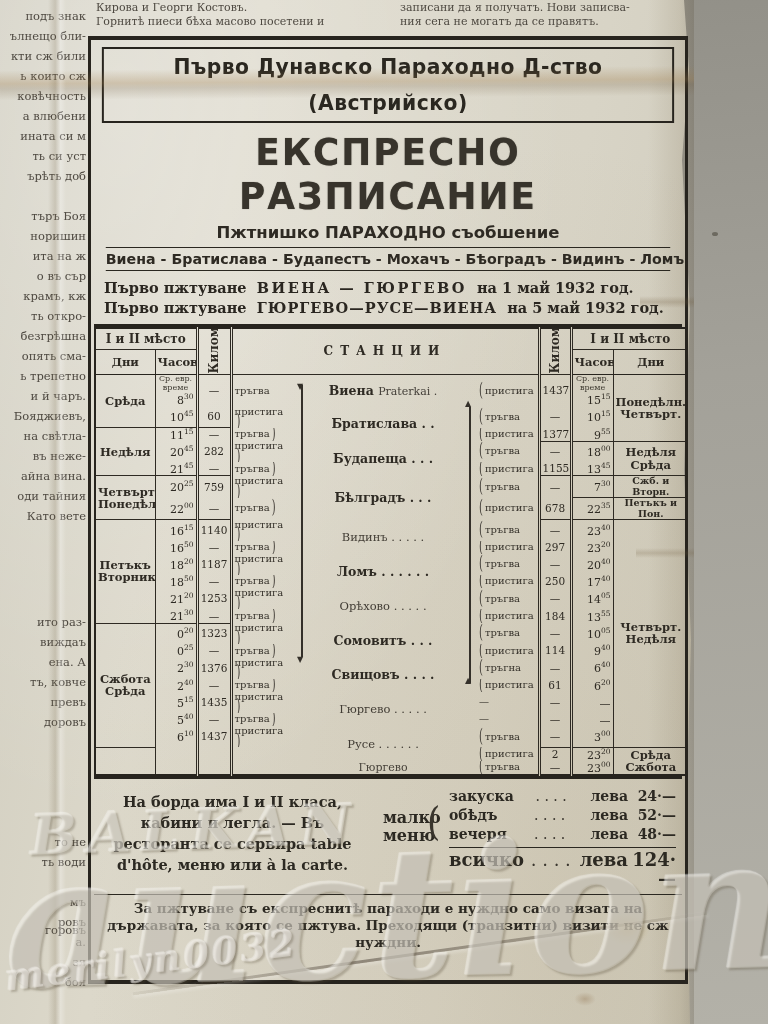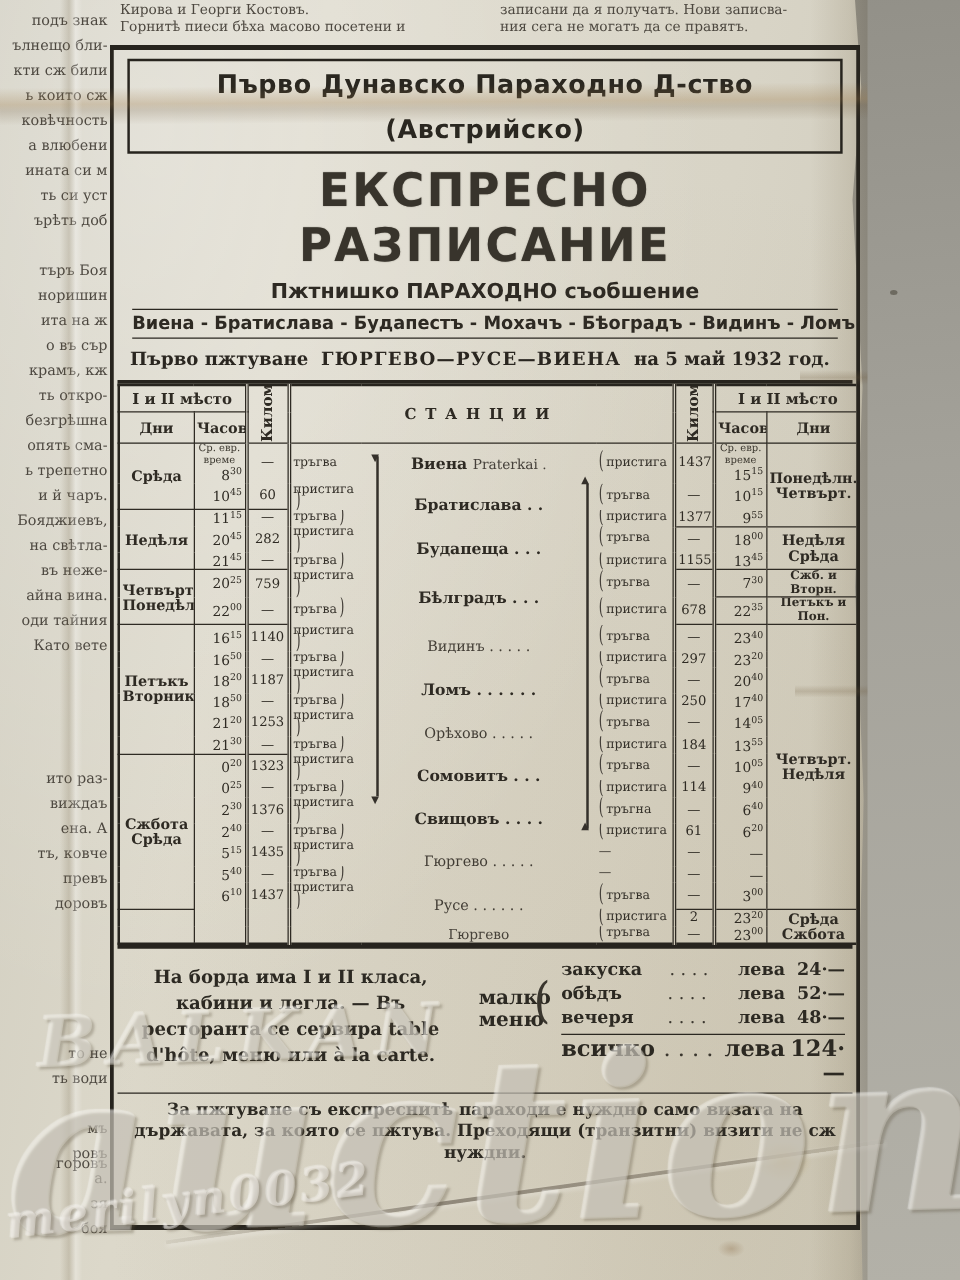--- a/index.html
+++ b/index.html
@@ -174,20 +174,21 @@
 зя
 боя</div>
   <div class="lfrag" style="left:0;top:920px;height:22px;">горовъ</div>
 
   <div class="ad">
     <div class="company">Първо Дунавско Параходно Д-ство (Австрийско)</div>
     <div class="title">ЕКСПРЕСНО РАЗПИСАНИЕ</div>
     <div class="subtitle">Пжтнишко ПАРАХОДНО съобшение</div>
     <div class="route">Виена - Братислава - Будапестъ - Мохачъ - Бѣоградъ - Видинъ - Ломъ - Русе - Гюргево</div>
     <div class="trips">
+      <div><span>Първо пжтуване</span>&nbsp; <span class="rt">ВИЕНА — ГЮРГЕВО</span>&nbsp; <span>на 1 май 1932 год.</span></div>
       <div><span>Първо пжтуване</span>&nbsp; <span class="rt2">ГЮРГЕВО—РУСЕ—ВИЕНА</span>&nbsp; <span>на 5 май 1932 год.</span></div>
     </div>
 
     <div class="tt-wrap">
       <table class="tt">
         <colgroup>
             <col style="width:60px">
             <col style="width:42px">
             <col style="width:34px">
             <col style="width:58px">

